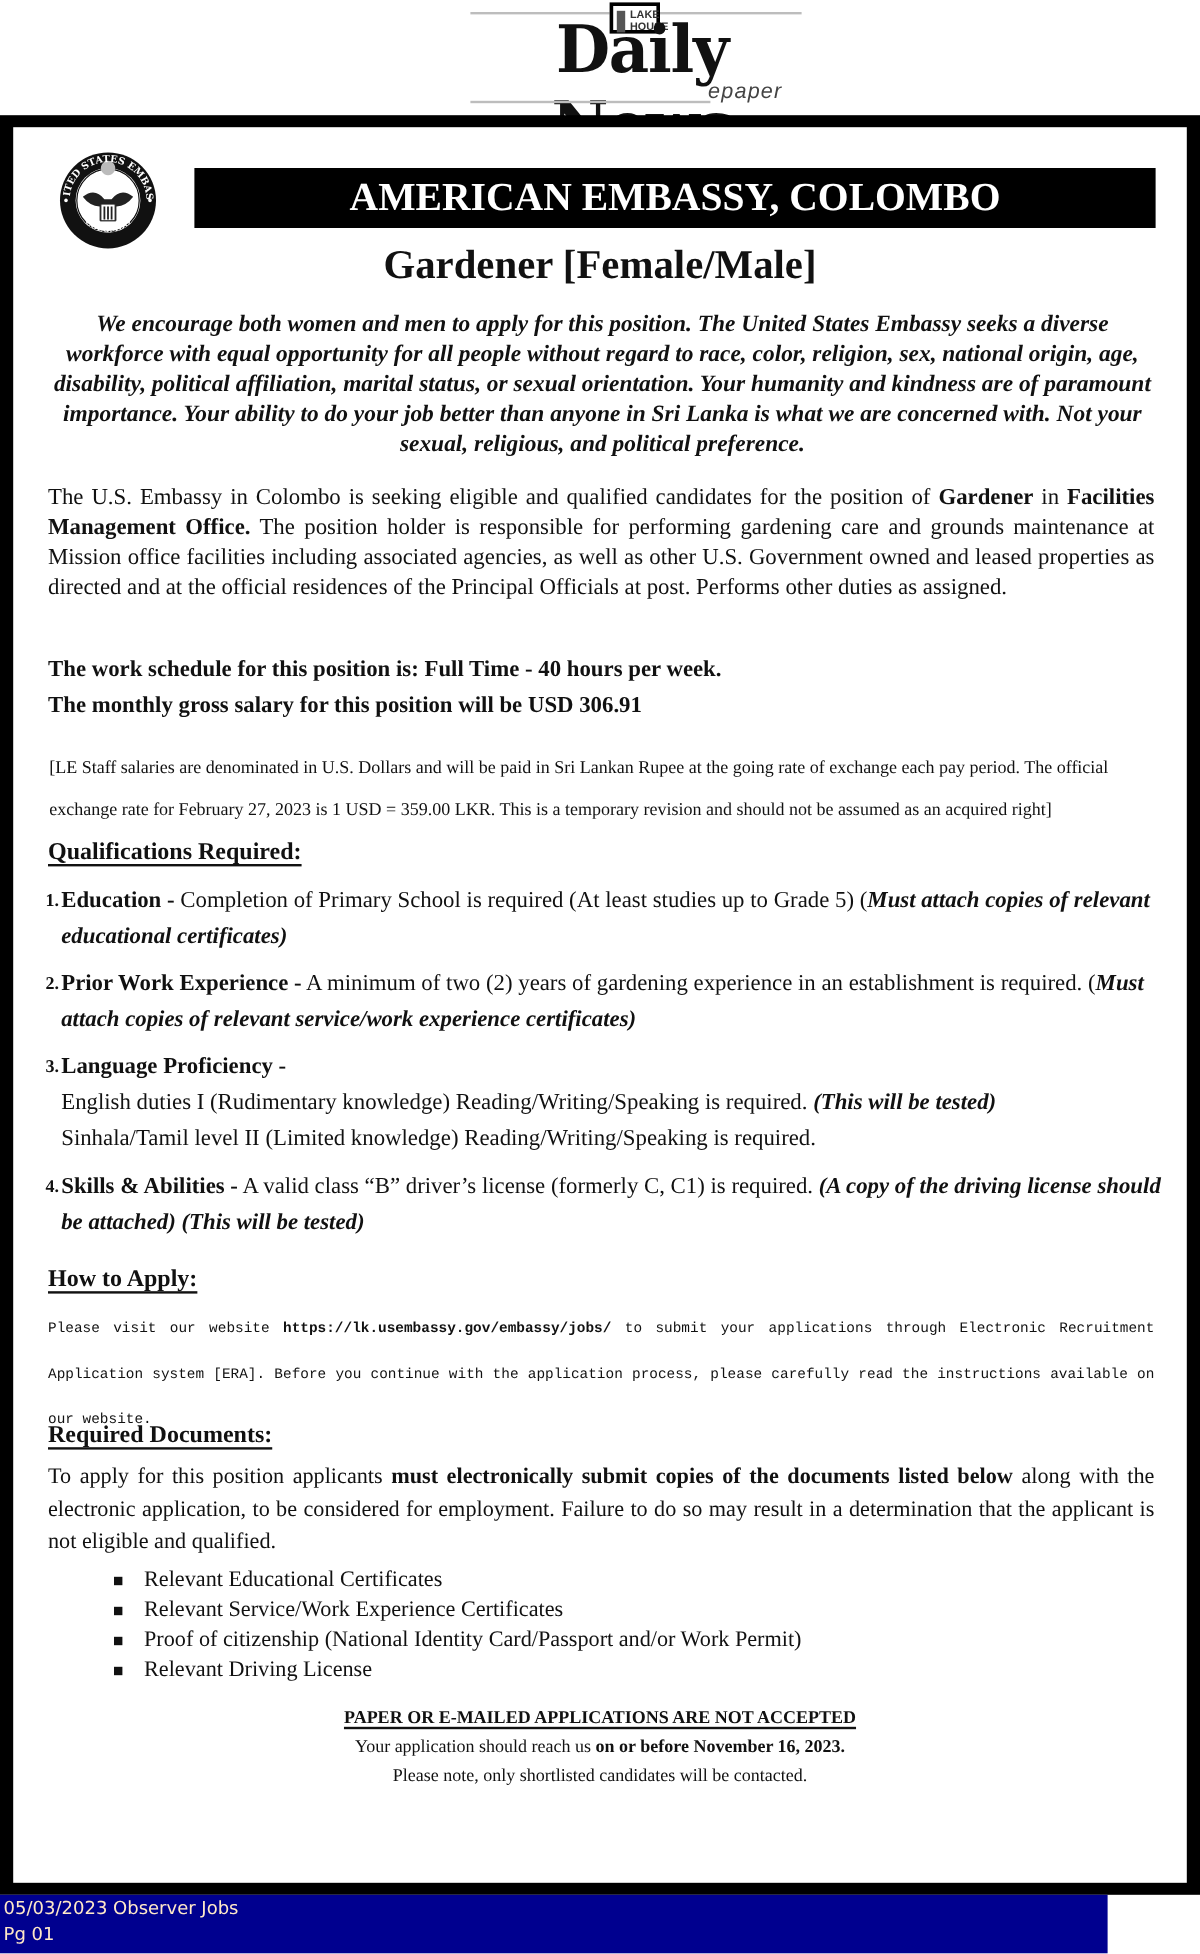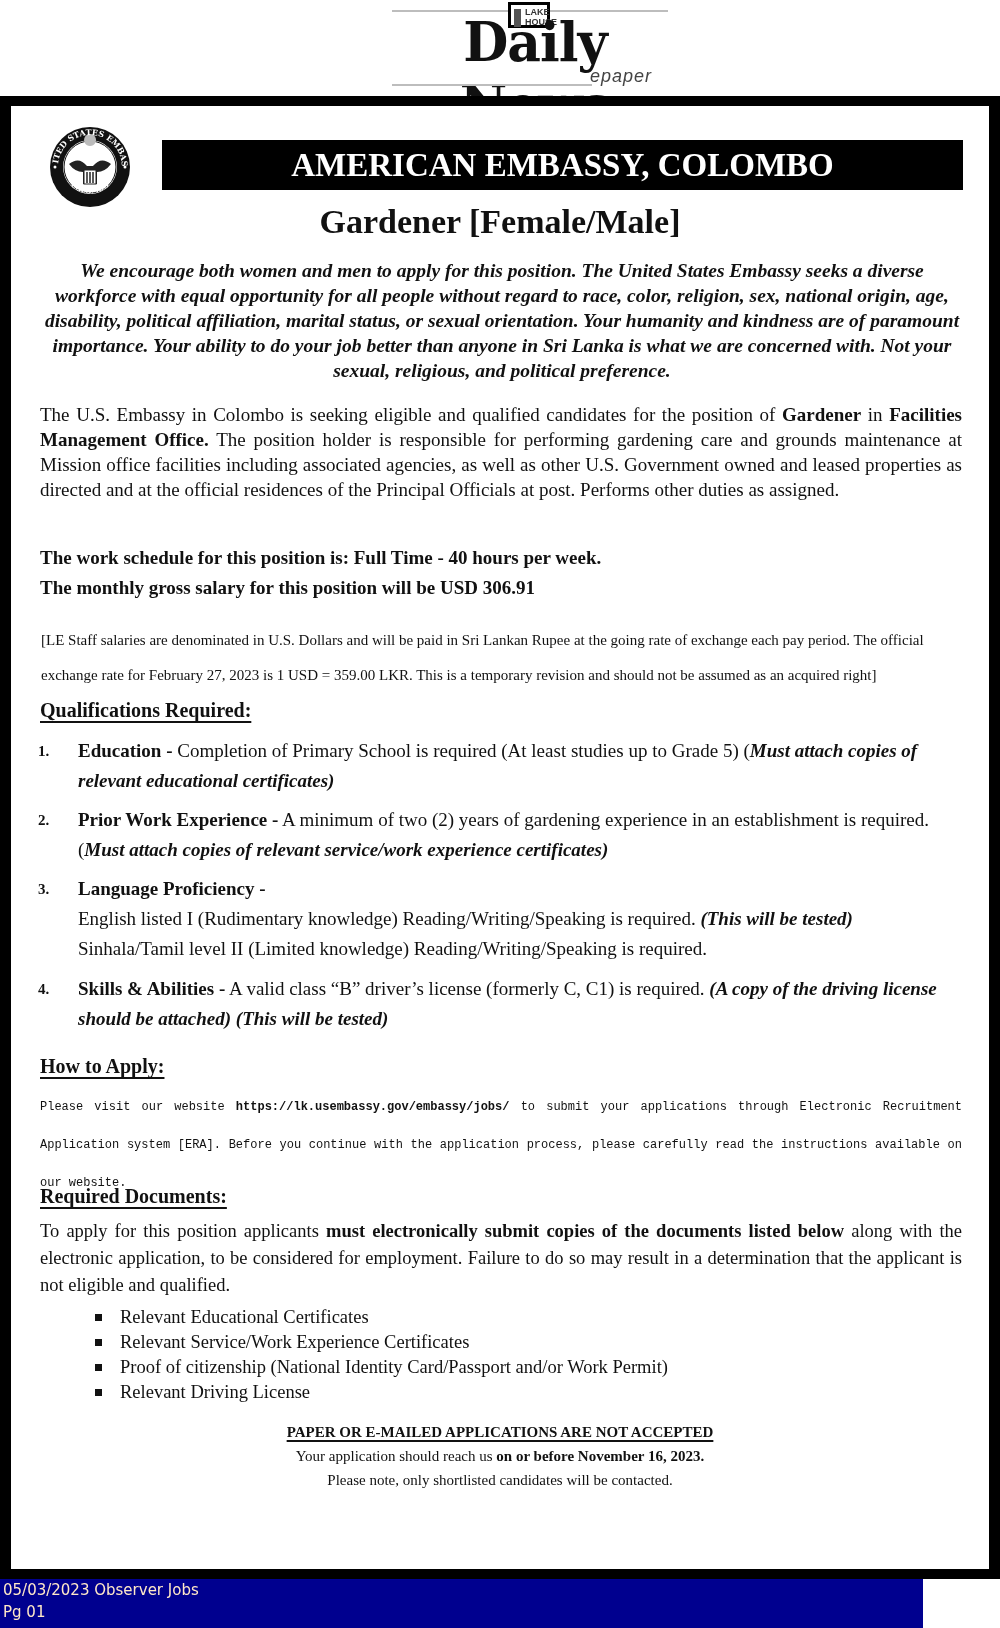--- a/index.html
+++ b/index.html
@@ -28,21 +28,21 @@
   .b { font-weight: bold; }
   .bi { font-weight: bold; font-style: italic; }
 
   .sched { position: absolute; left: 29px; top: 437px; width: 922px; font-weight: bold; font-size: 19px; line-height: 30px; }
   .le { position: absolute; left: 30px; top: 517px; width: 922px; font-size: 15px; line-height: 35px; }
 
   .h { position: absolute; left: 29px; font-weight: bold; font-size: 20px; line-height: 24px; text-decoration: underline; text-decoration-thickness: 2px; text-underline-offset: 4px; }
 
   .q { position: absolute; left: 27px; width: 930px; font-size: 19px; line-height: 30px; }
   .q .num { position: absolute; left: 0; top: 0; font-weight: bold; font-size: 15px; }
-  .q .body { margin-left: 40px; }
+  .q .body { margin-left: 13px; }
 
   .apply { position: absolute; left: 29px; top: 982px; width: 922px; text-align: justify; font-size: 12px; line-height: 38px; font-family: Liberation Mono, monospace; }
   .docs { position: absolute; left: 29px; top: 1112px; width: 922px; text-align: justify; font-size: 18.5px; line-height: 27px; }
   .bullets { position: absolute; left: 84px; top: 1199px; width: 800px; margin: 0; padding: 0; list-style: none; font-size: 18.5px; line-height: 25px; }
   .bullets li { position: relative; padding-left: 25px; }
   .bullets li .sq { position: absolute; left: 0; top: 9px; width: 7px; height: 7px; background: #111; }
 
   .notice { position: absolute; left: 0; top: 1314px; width: 978px; text-align: center; font-size: 15px; line-height: 24px; }
   .notice .warn { font-weight: bold; text-decoration: underline; text-decoration-thickness: 2px; text-underline-offset: 3px; }
 
@@ -116,21 +116,21 @@
 
     <div class="q" style="top:699px;">
       <span class="num">2.</span>
       <div class="body"><span class="b">Prior Work Experience -</span><span> A minimum of two (2) years of gardening experience in an establishment is required. (</span><span class="bi">Must attach copies of relevant service/work experience certificates)</span></div>
     </div>
 
     <div class="q" style="top:768px;">
       <span class="num">3.</span>
       <div class="body">
         <div class="b">Language Proficiency -</div>
-        <div><span>English listed I (Rudimentary knowledge) Reading/Writing/Speaking is required. </span><span class="bi">(This will be tested)</span></div>
+        <div><span>English duties I (Rudimentary knowledge) Reading/Writing/Speaking is required. </span><span class="bi">(This will be tested)</span></div>
         <div>Sinhala/Tamil level II (Limited knowledge) Reading/Writing/Speaking is required.</div>
       </div>
     </div>
 
     <div class="q" style="top:868px;">
       <span class="num">4.</span>
       <div class="body"><span class="b">Skills &amp; Abilities -</span><span> A valid class “B” driver’s license (formerly C, C1) is required. </span><span class="bi">(A copy of the driving license should be attached) (This will  be tested)</span></div>
     </div>
 
     <div class="h" style="top:948px;">How to Apply:</div>

